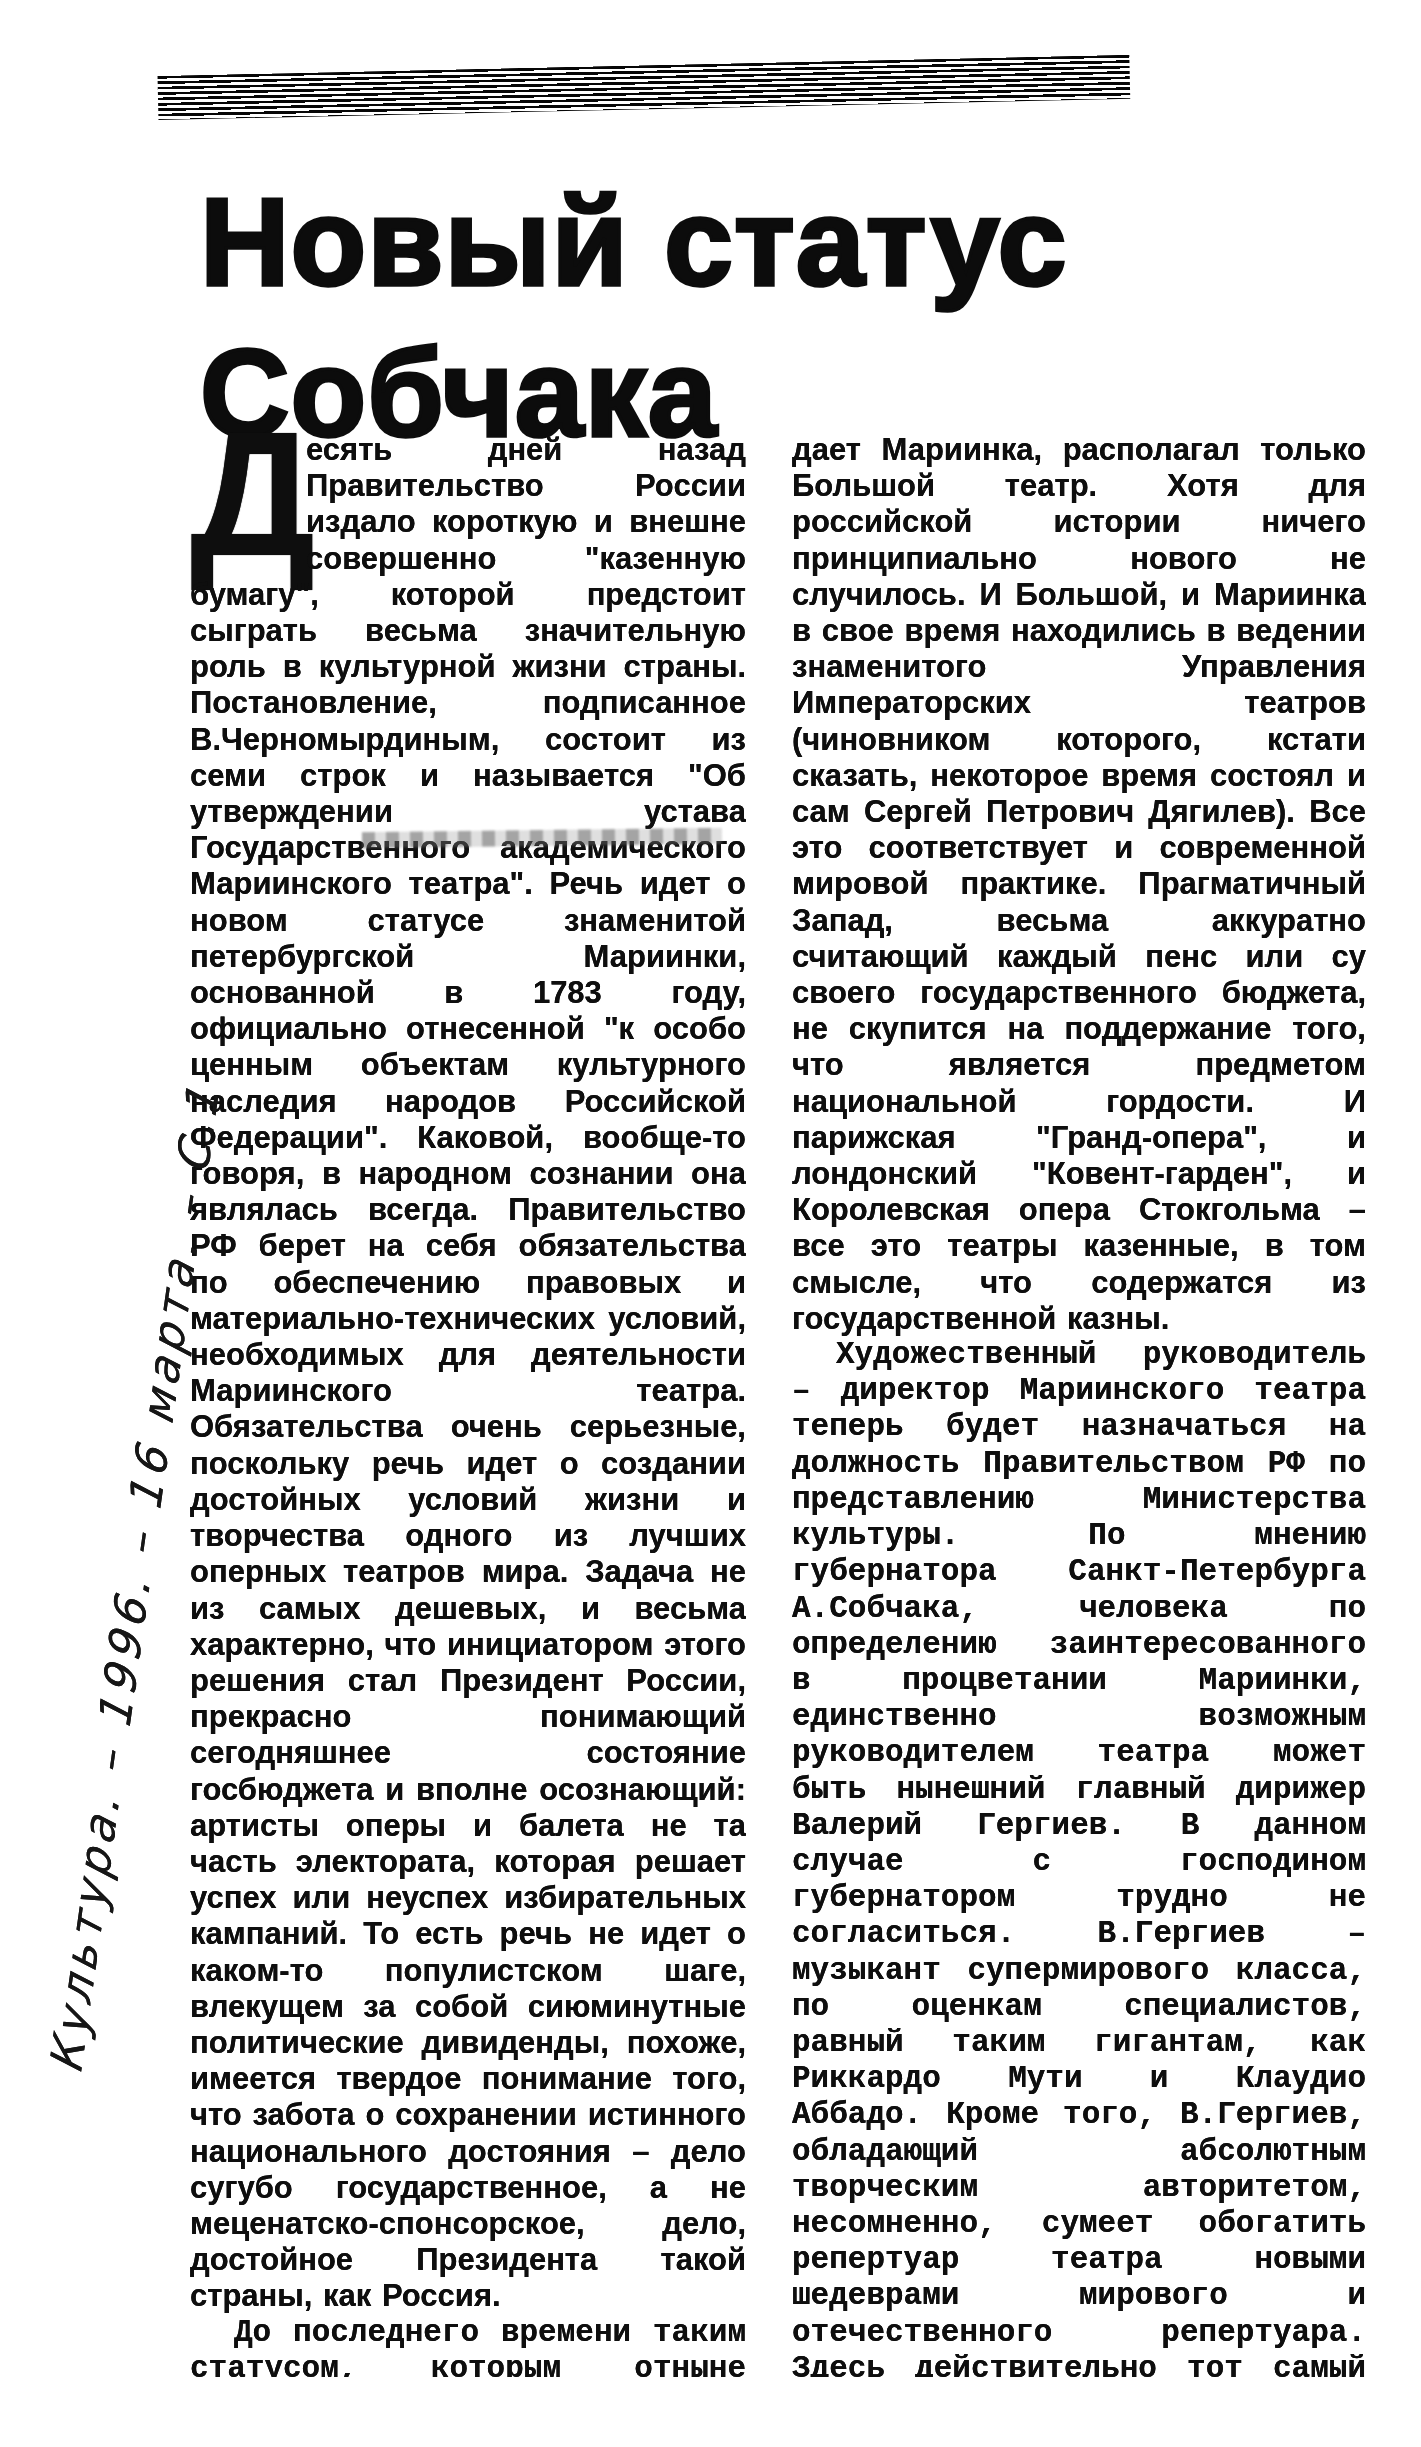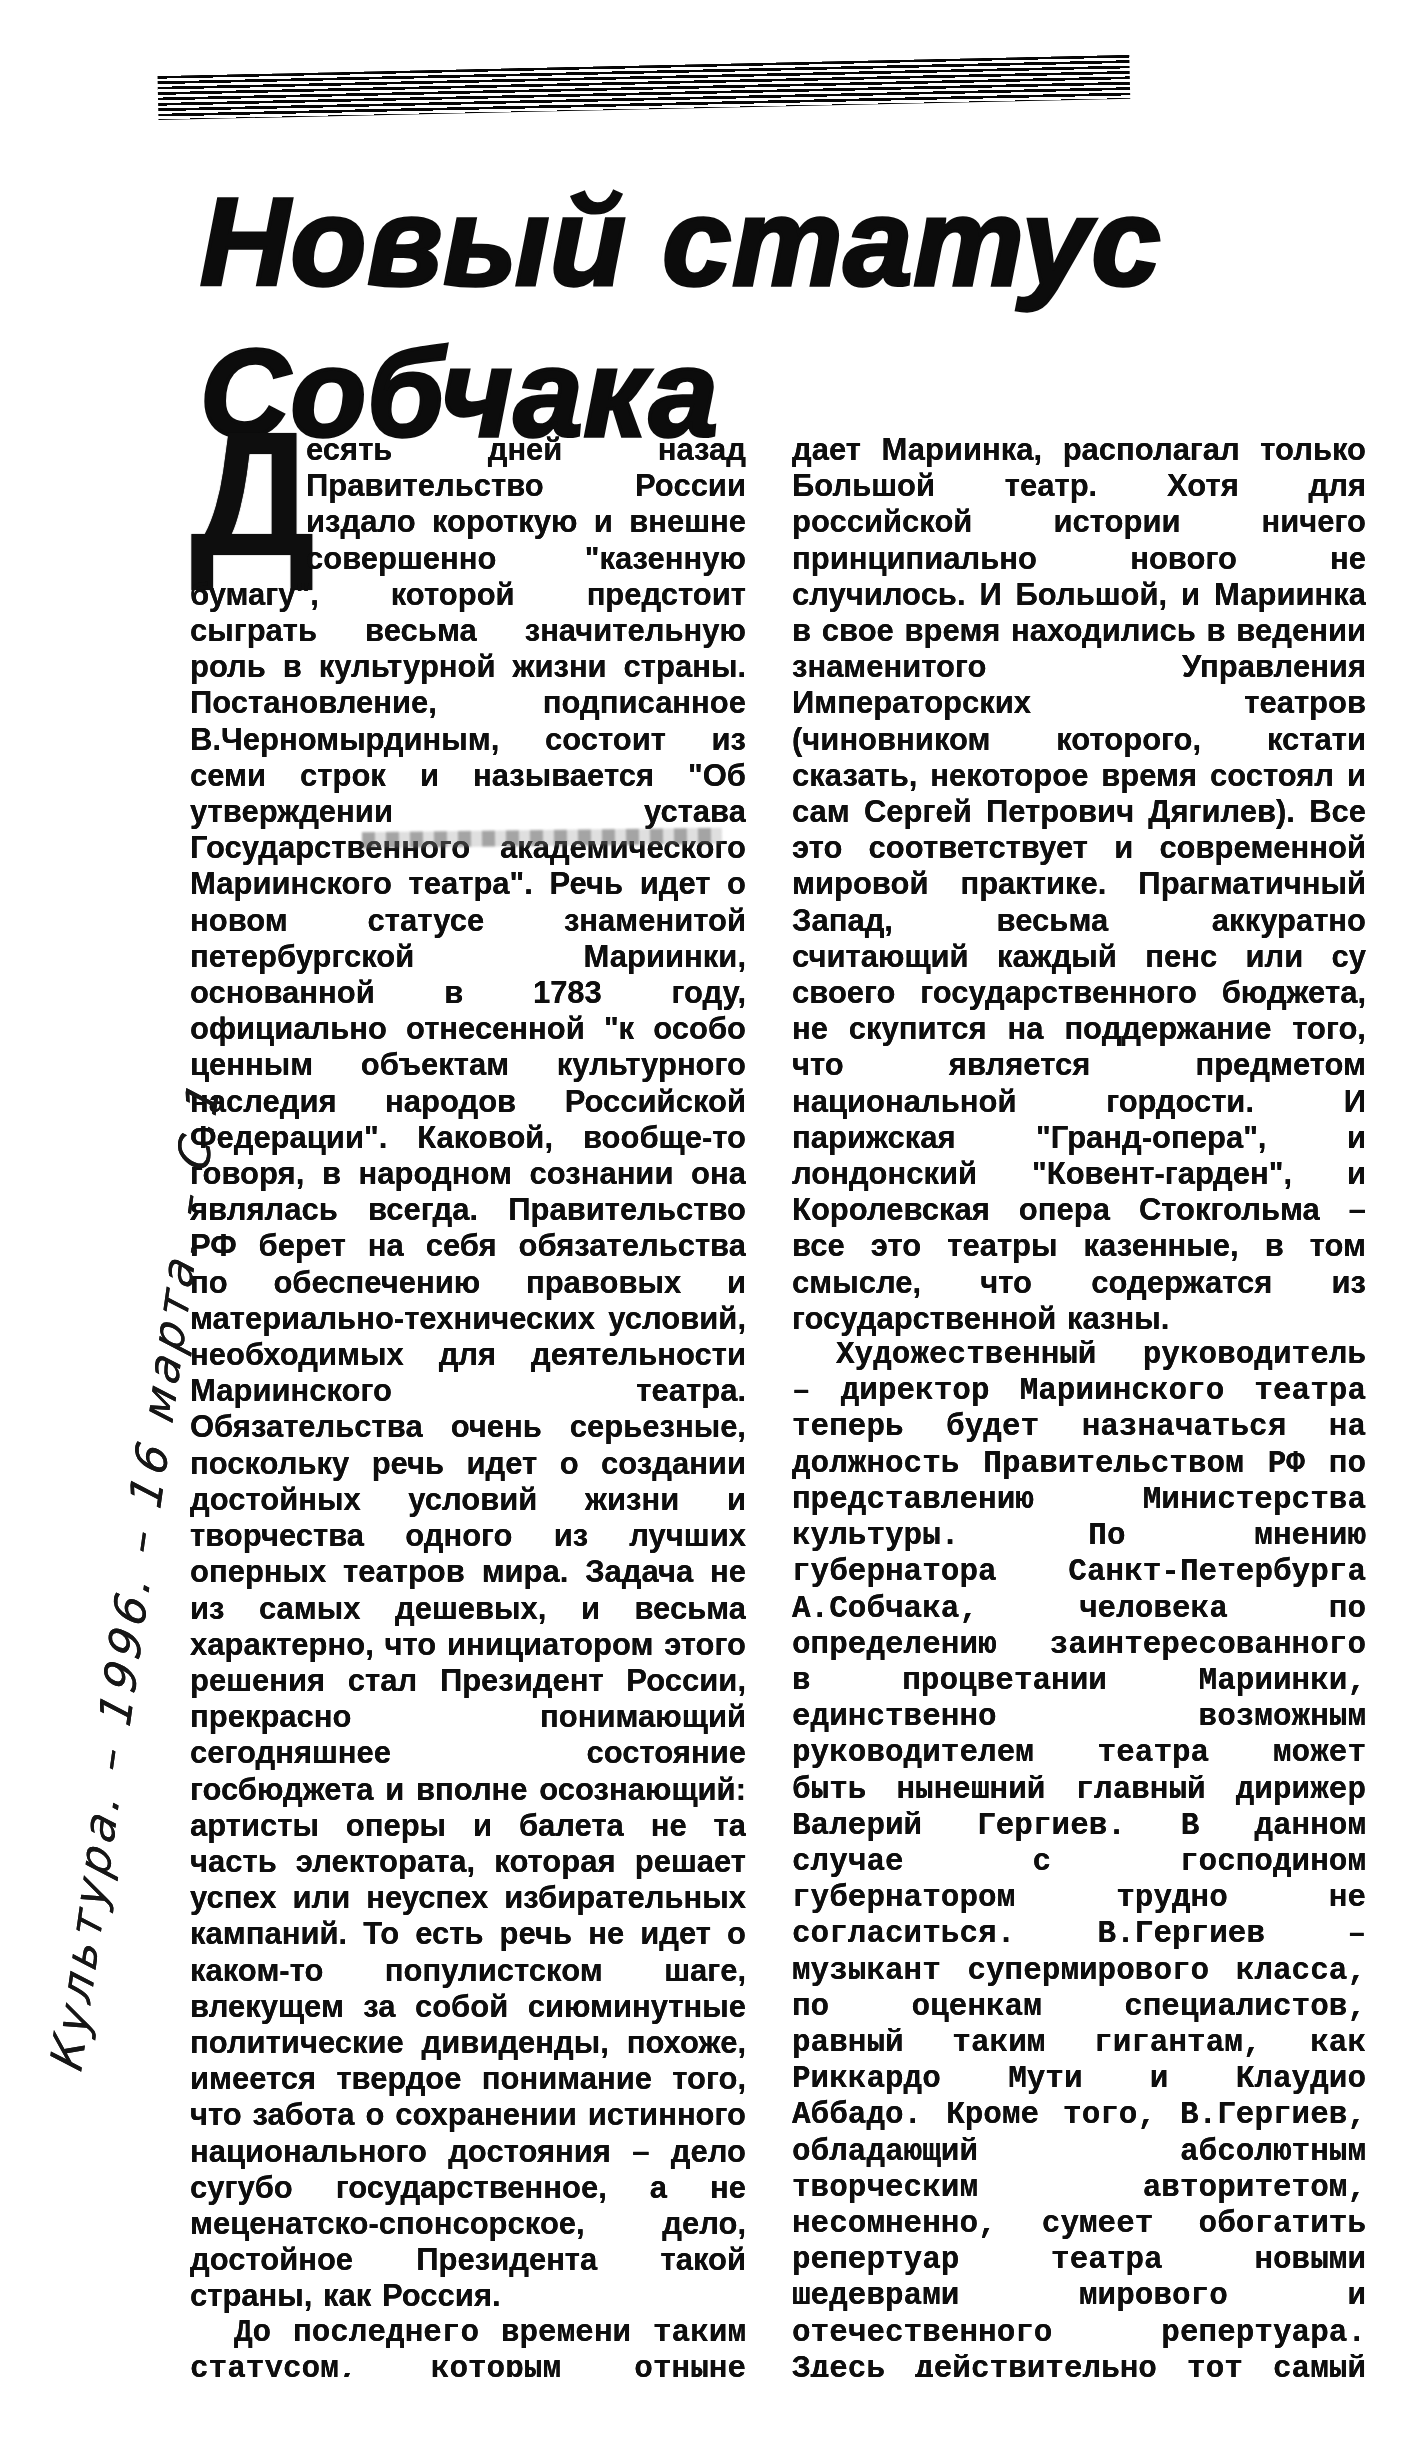--- a/index.html
+++ b/index.html
@@ -19,21 +19,20 @@
     width:972px; height:44px;
     transform:rotate(-1.25deg);
     transform-origin:left center;
     background:repeating-linear-gradient(180deg,#060606 0 2.7px,#ffffff 2.7px 5.4px);
   }
 
   
   .headline {
     position:absolute;
     left:200px; top:84px;
-    font-style:italic;
     font-weight:700;
     font-size:124px;
     line-height:1.22;
     letter-spacing:1px;
     color:#0c0c0c;
     -webkit-text-stroke:3.5px #0c0c0c;
     white-space:nowrap;
   }
   .headline .tline { display:block; }
 

